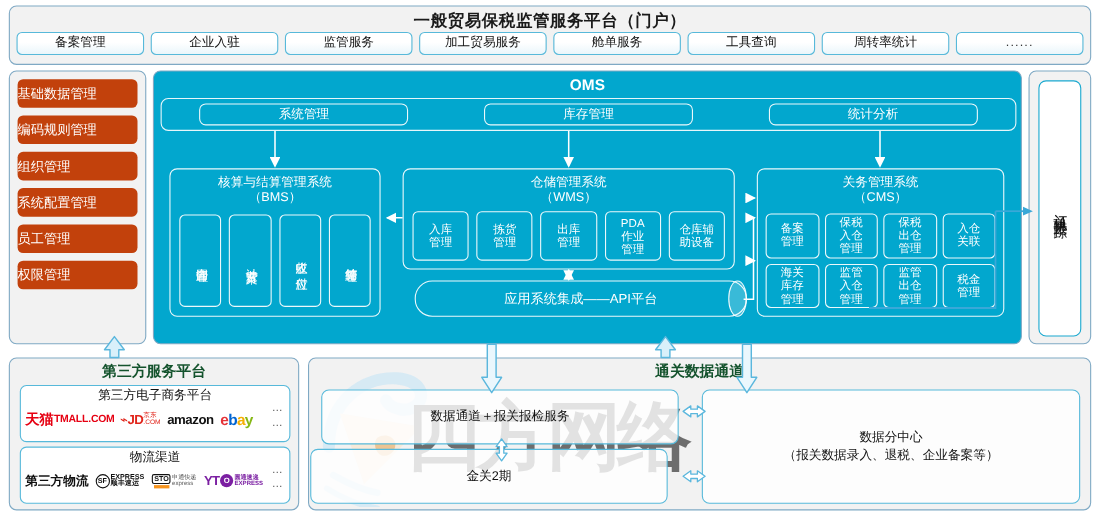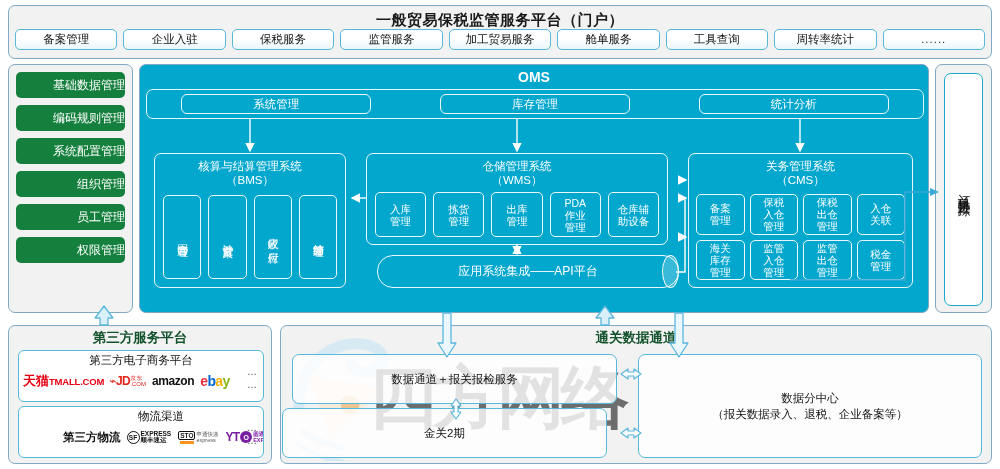--- a/index.html
+++ b/index.html
@@ -52,24 +52,24 @@
   }
   .nav-btn.more { color:#333; letter-spacing:1px; }
 
   
   #sidebar { left: 8px; top: 64px; width: 125px; height: 249px; }
   .side-list { padding: 7px 7px 0 7px; }
   .side-item {
     height: 26px;
     line-height: 26px;
     margin-bottom: 7px;
-    text-align: right;
+    text-align: left;
     font-size: 12px;
     color: #ffffff;
-    background: #15803d;
+    background: #c2410c;
     border-radius: 5px;
     white-space: nowrap;
   }
 
   
   #oms {
     position: absolute;
     left: 139px; top: 64px; width: 790px; height: 249px;
     background: #02a7ce;
     border: 1px solid #7fa9c4;
@@ -234,21 +234,21 @@
     line-height: 20px;
     padding-top: 2px;
   }
   .sub-card {
     position: absolute;
     background: #ffffff;
     border: 1px solid #57b9da;
     border-radius: 6px;
   }
   #ecom-card { left: 9px; top: 24px; width: 246px; height: 52px; }
-  #logi-card { left: 9px; top: 80px; width: 246px; height: 52px; padding-left: 40px; }
+  #logi-card { left: 9px; top: 80px; width: 246px; height: 52px; }
   .sub-title {
     text-align: center;
     font-size: 11.5px;
     color: #111;
     height: 17px;
     line-height: 17px;
     padding-top: 1px;
   }
   .logo-row {
     display: flex;
@@ -345,36 +345,35 @@
 </head>
 <body>
 
 <div id="root">
 
   <div class="panel" id="header">
     <div class="header-title">一般贸易保税监管服务平台（门户）</div>
     <div class="nav-row">
       <div class="nav-btn">备案管理</div>
       <div class="nav-btn">企业入驻</div>
-      <div class="nav-btn">保税服务</div>
       <div class="nav-btn">监管服务</div>
       <div class="nav-btn">加工贸易服务</div>
       <div class="nav-btn">舱单服务</div>
       <div class="nav-btn">工具查询</div>
       <div class="nav-btn">周转率统计</div>
       <div class="nav-btn more">......</div>
     </div>
   </div>
 
   <div class="panel" id="sidebar">
     <div class="side-list">
       <div class="side-item">基础数据管理</div>
       <div class="side-item">编码规则管理</div>
+      <div class="side-item">组织管理</div>
       <div class="side-item">系统配置管理</div>
-      <div class="side-item">组织管理</div>
       <div class="side-item">员工管理</div>
       <div class="side-item">权限管理</div>
     </div>
   </div>
 
   <div id="oms">
     <div class="oms-title">OMS</div>
 
     <div class="oms-top-wrap">
       <div class="wbox oms-top-box">系统管理</div>

